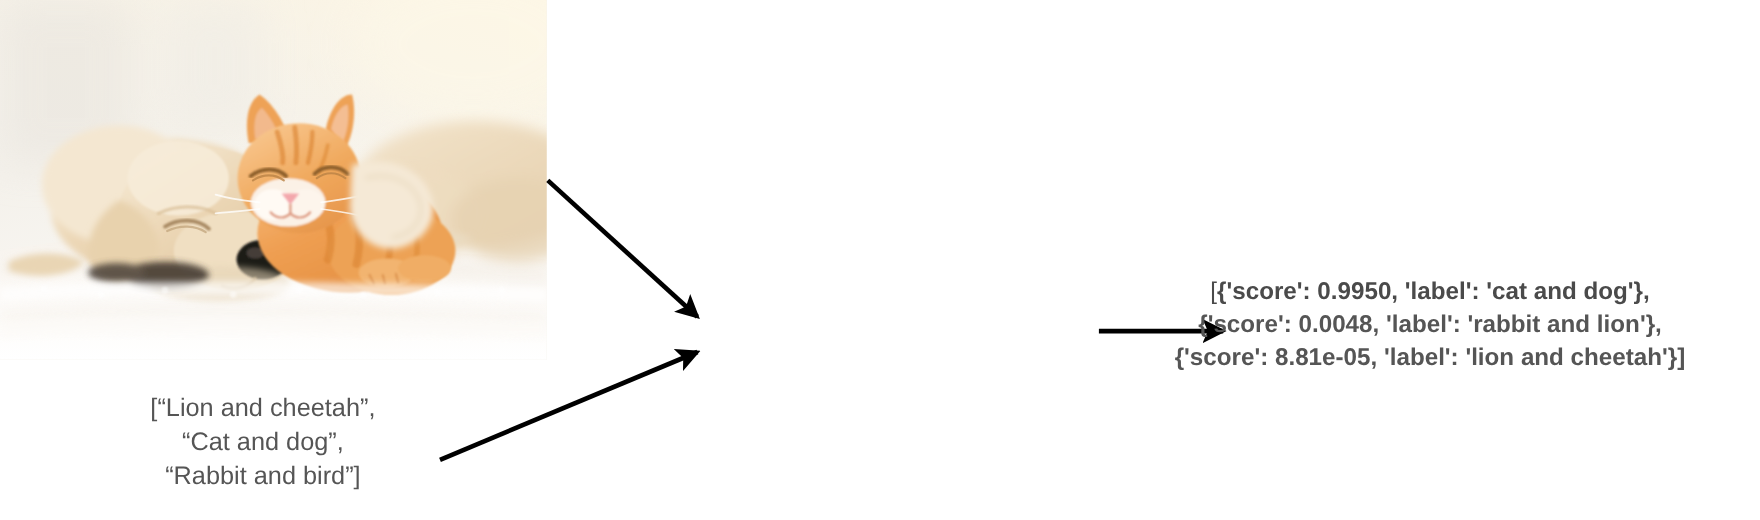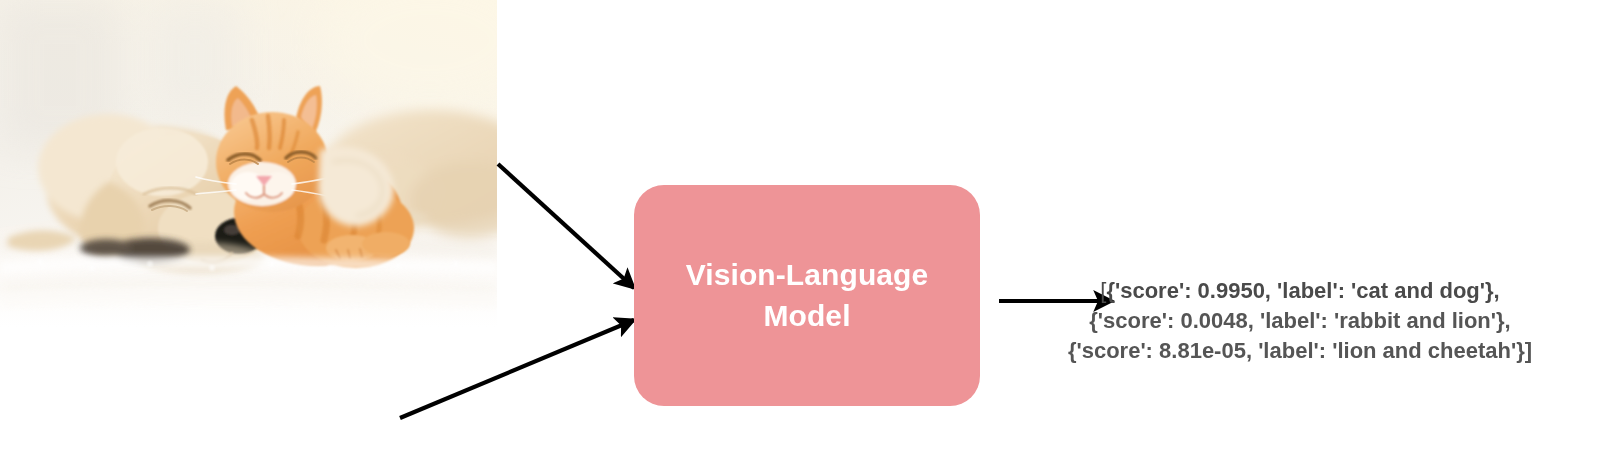--- a/index.html
+++ b/index.html
@@ -84,21 +84,20 @@
   
   #output-text {
     position: absolute;
     left: 1020px;
     top: 250px;
     width: 560px;
     text-align: center;
     color: #555555;
     font-size: 22px;
     line-height: 30px;
-    margin-top: 26px;
   }
   #output-text .out-line {
     display: block;
     white-space: pre;
     font-weight: bold;
   }
   #output-text .out-line.top {
     font-weight: bold;
     color: #4a4a4a;
   }
@@ -319,25 +318,24 @@
       </marker>
     </defs>
 
     <line x1="498" y1="164" x2="634" y2="288" stroke="#000000" stroke-width="4.2" marker-end="url(#arrowhead)"></line>
 
     <line x1="400" y1="418" x2="634" y2="320" stroke="#000000" stroke-width="4.2" marker-end="url(#arrowhead)"></line>
 
     <line x1="999" y1="301" x2="1112" y2="301" stroke="#000000" stroke-width="4.2" marker-end="url(#arrowhead)"></line>
   </svg>
 
-  <div id="model-box">
-    <div class="model-label">Vision-Language
-Model</div>
-  </div>
-
+
+  <div id="prompt-text">[“Lion and cheetah”,
+“Cat and dog”,
+“Rabbit and bird”]</div>
 
   <div id="output-text">
     <span class="out-line top"><span class="bracket">[</span><span>{'score': 0.9950, 'label': 'cat and dog'},</span></span>
     <span class="out-line"><span>{'score': 0.0048, 'label': 'rabbit and lion'},</span></span>
     <span class="out-line"><span>{'score': 8.81e-05, 'label': 'lion and cheetah'}]</span></span>
   </div>
 
 </div>
 
 </body></html>

